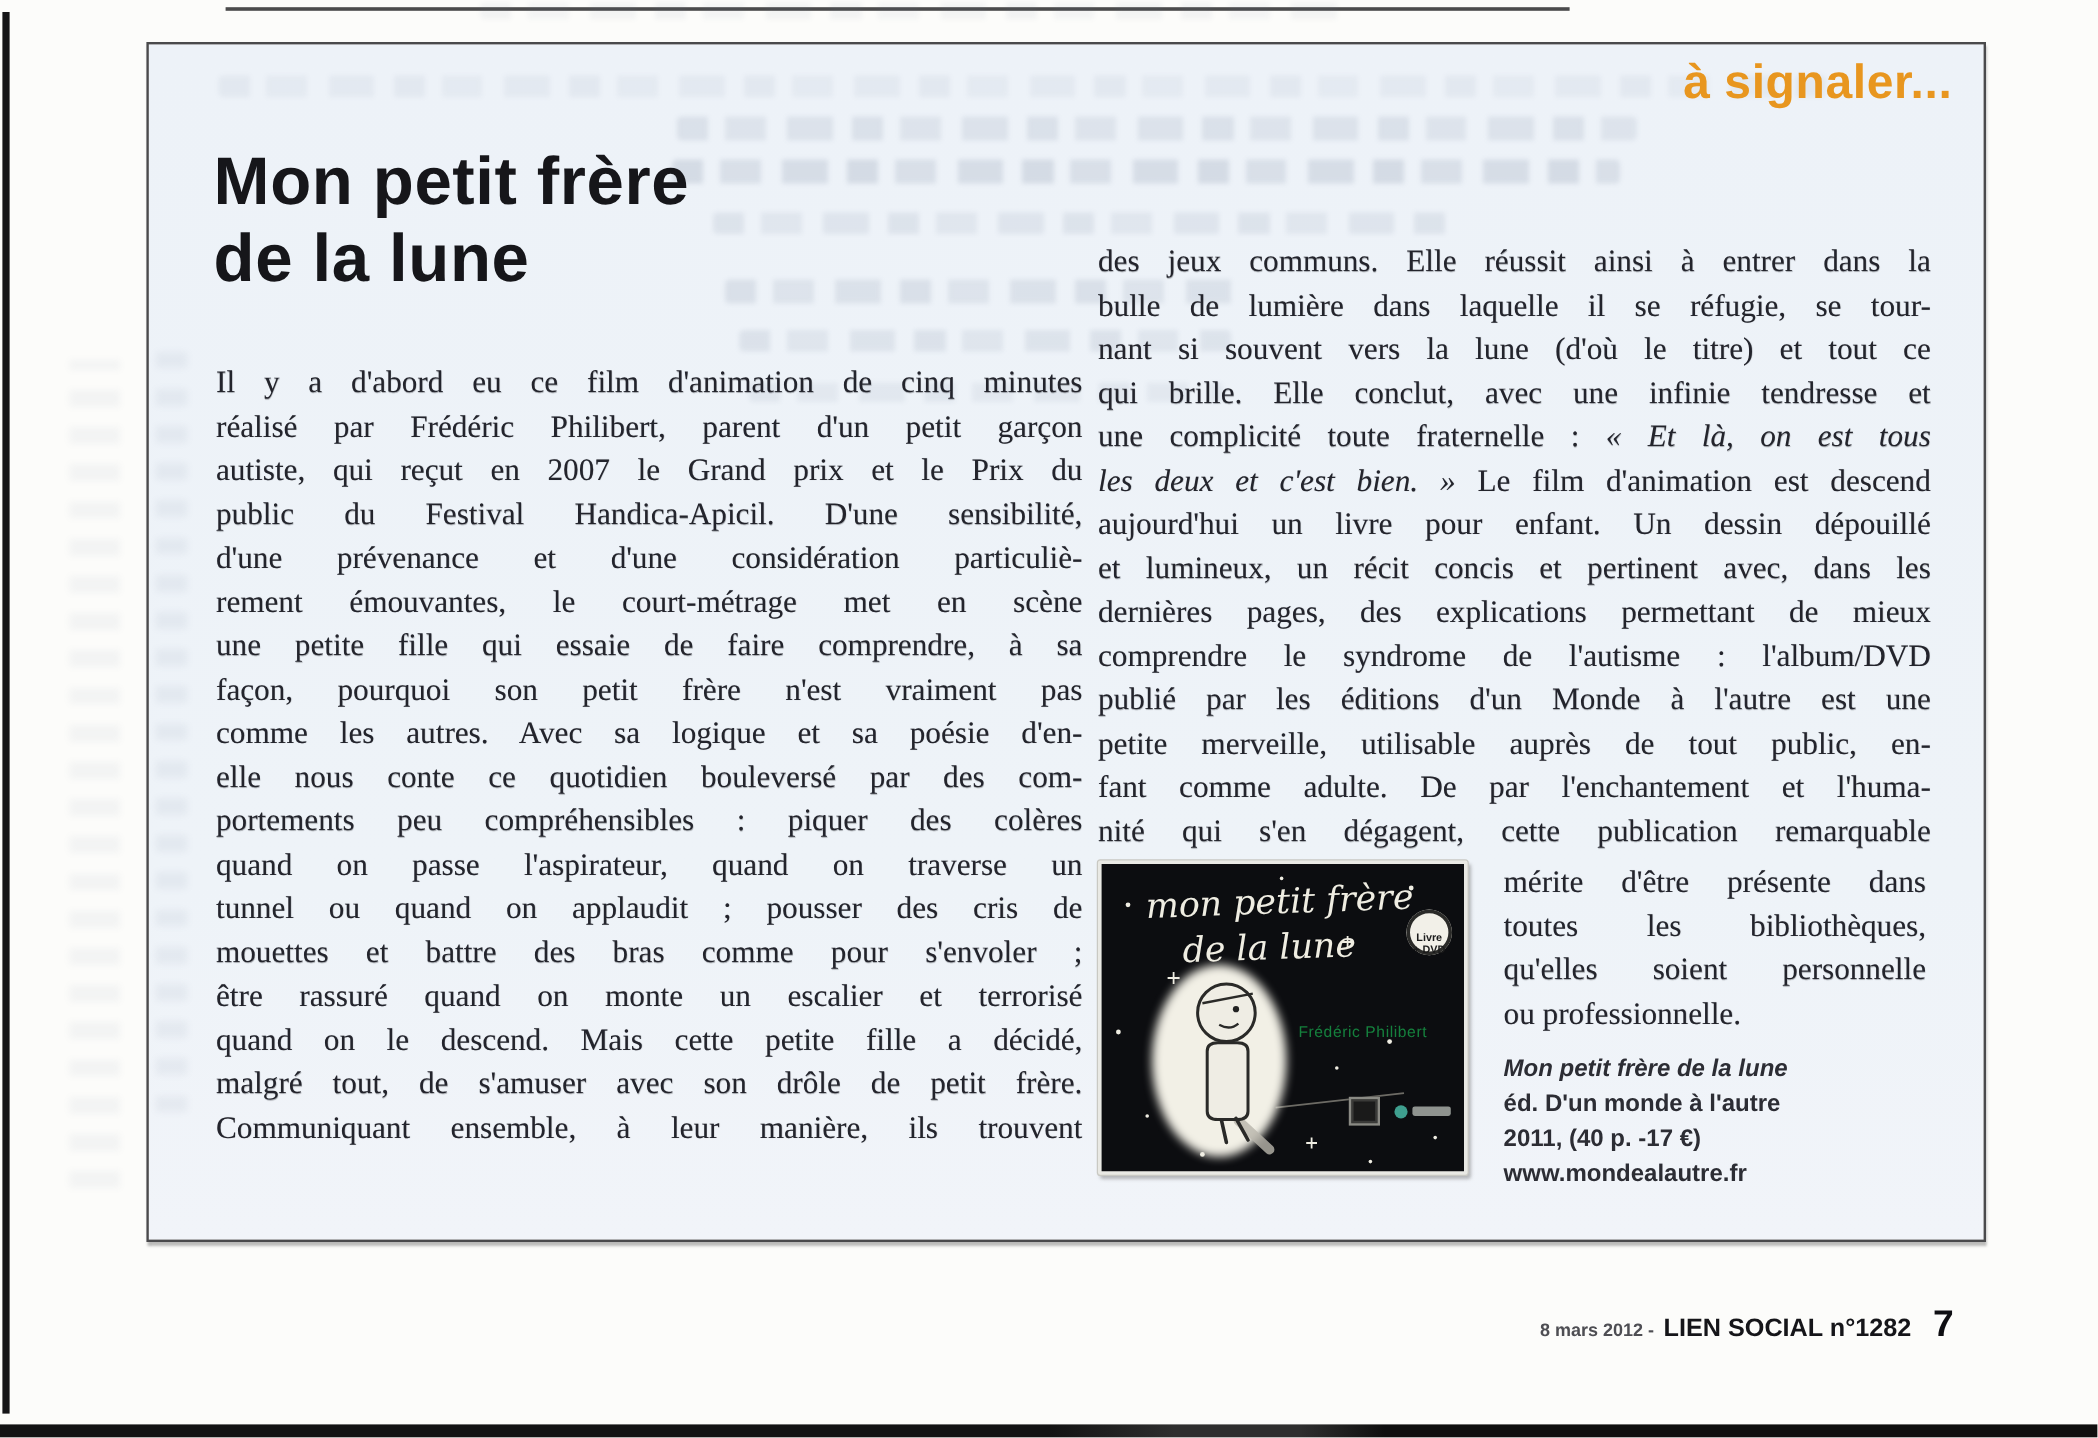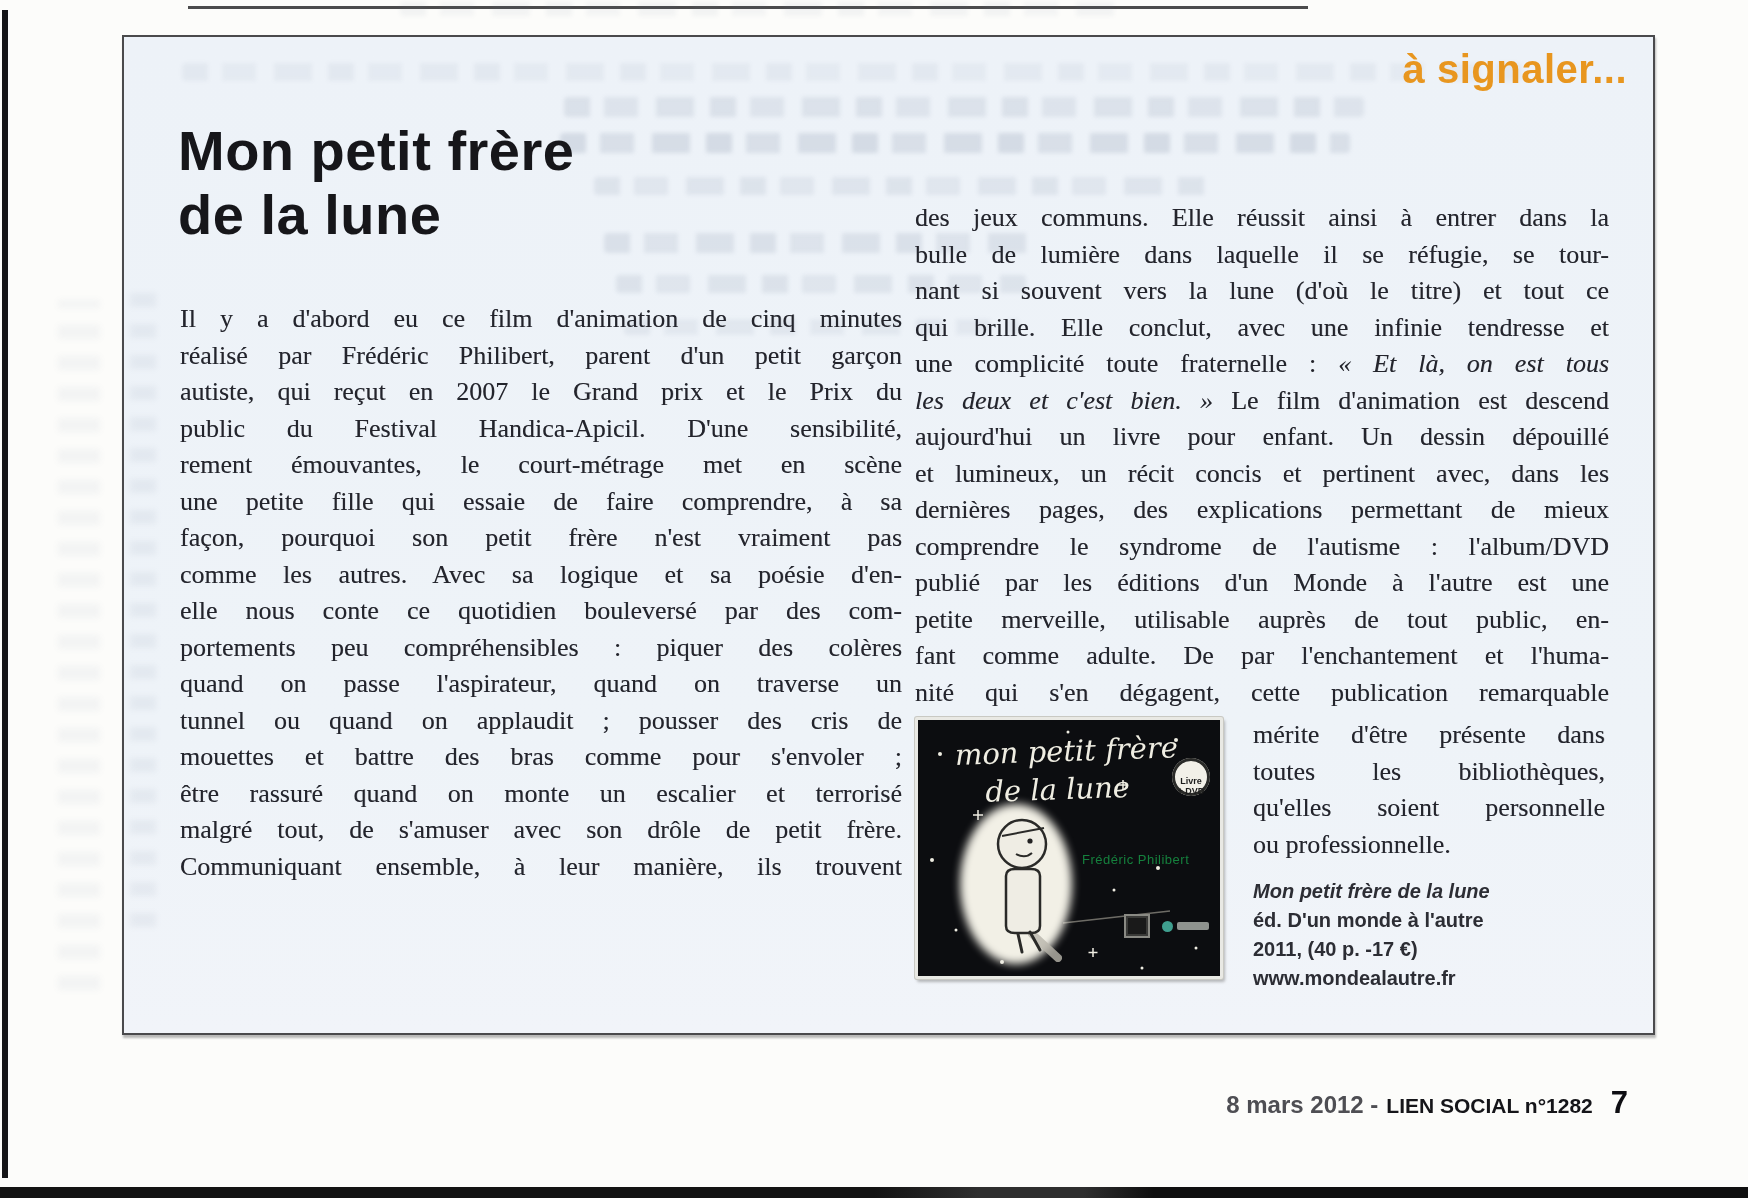--- a/index.html
+++ b/index.html
@@ -66,21 +66,21 @@
   .logos{position:absolute;left:206px;top:194px;display:flex;align-items:center;gap:12px;}
   .lg1{width:22px;height:20px;background:#1a1a1a;border:2px solid #8a8a84;
        box-shadow:inset 0 0 0 2px #3a3a38;display:inline-block;}
   .lg2{display:inline-flex;align-items:center;gap:4px;}
   .lg2 i{width:11px;height:11px;border-radius:50%;background:#3f9f8f;display:inline-block;}
   .lg2 b{width:32px;height:8px;border-radius:2px;background:#8f938f;display:inline-block;}
 
   
   .footer{position:absolute;top:1085px;right:120px;display:flex;align-items:baseline;gap:18px;}
   .fline{display:flex;align-items:baseline;gap:8px;}
-  .fdate{font-size:24px;font-weight:600;color:#4e4e53;}
+  .fdate{font-size:15px;font-weight:600;color:#4e4e53;}
   .fjournal{font-size:21px;font-weight:800;color:#151519;}
   .fpage{font-size:31px;font-weight:800;color:#0e0e12;}
 </style>
 </head>
 <body>
 
 <div class="page">
 
   <div class="topline"></div>
   <div class="leftline"></div>
@@ -103,30 +103,32 @@
     <div class="title">
       <div>Mon petit frère</div>
       <div>de la lune</div>
     </div>
 
     <div class="colL">
       <div class="bl">Il y a d'abord eu ce film d'animation de cinq minutes</div>
       <div class="bl">réalisé par Frédéric Philibert, parent d'un petit garçon</div>
       <div class="bl">autiste, qui reçut en 2007 le Grand prix et le Prix du</div>
       <div class="bl">public du Festival Handica-Apicil. D'une sensibilité,</div>
+      <div class="bl">d'une prévenance et d'une considération particuliè-</div>
       <div class="bl">rement émouvantes, le court-métrage met en scène</div>
       <div class="bl">une petite fille qui essaie de faire comprendre, à sa</div>
       <div class="bl">façon, pourquoi son petit frère n'est vraiment pas</div>
       <div class="bl">comme les autres. Avec sa logique et sa poésie d'en-</div>
       <div class="bl">elle nous conte ce quotidien bouleversé par des com-</div>
       <div class="bl">portements peu compréhensibles : piquer des colères</div>
       <div class="bl">quand on passe l'aspirateur, quand on traverse un</div>
       <div class="bl">tunnel ou quand on applaudit ; pousser des cris de</div>
       <div class="bl">mouettes et battre des bras comme pour s'envoler ;</div>
       <div class="bl">être rassuré quand on monte un escalier et terrorisé</div>
+      <div class="bl">quand on le descend. Mais cette petite fille a décidé,</div>
       <div class="bl">malgré tout, de s'amuser avec son drôle de petit frère.</div>
       <div class="bl">Communiquant ensemble, à leur manière, ils trouvent</div>
     </div>
 
     <div class="colR">
       <div class="bl">des jeux communs. Elle réussit ainsi à entrer dans la</div>
       <div class="bl">bulle de lumière dans laquelle il se réfugie, se tour-</div>
       <div class="bl">nant si souvent vers la lune (d'où le titre) et tout ce</div>
       <div class="bl">qui brille. Elle conclut, avec une infinie tendresse et</div>
       <div class="bl"><span>une complicité toute fraternelle : </span><span class="it">« Et là, on est tous</span></div>

